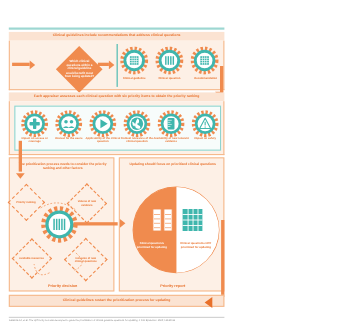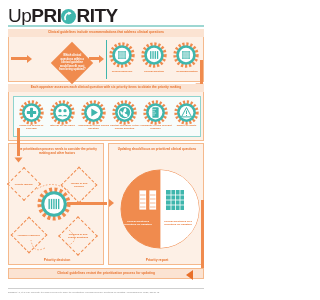--- a/index.html
+++ b/index.html
@@ -156,29 +156,20 @@
 
   .sidebar-rail {
     position: absolute; background: #f08b4e;
   }
 </style>
 </head>
 <body>
 
 <div id="page">
 
-  <div class="logo">
-    <span class="thin">Up</span><span>PRI</span><span class="oglyph">
-      <span class="disc"></span>
-      <svg class="arrowq" viewBox="0 0 15 15">
-        <path d="M4.2 10.5 C 3.2 6.5, 6 3.4, 9.2 4.2" stroke="#ffffff" stroke-width="1.6" fill="none" stroke-linecap="round"></path>
-        <path d="M7.2 2.6 L 10.6 4.3 L 7.4 6.2 Z" fill="#ffffff"></path>
-      </svg>
-    </span><span>RITY</span>
-  </div>
   <div class="logo-rule"></div>
 
   <div class="sec1">
     <div class="banner sec1-banner">
       <span class="banner-txt">Clinical guidelines include recommendations that address clinical questions</span>
     </div>
     <div class="sec1-body">
 
       <div class="arrow-stem" style="left:2px; top:20px; width:16px;"></div>
       <div class="arrow-r" style="left:18px; top:17.5px;"></div>

